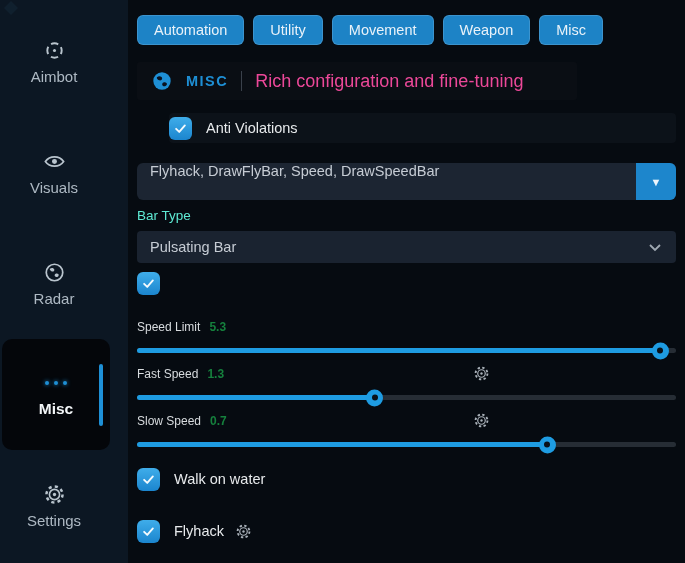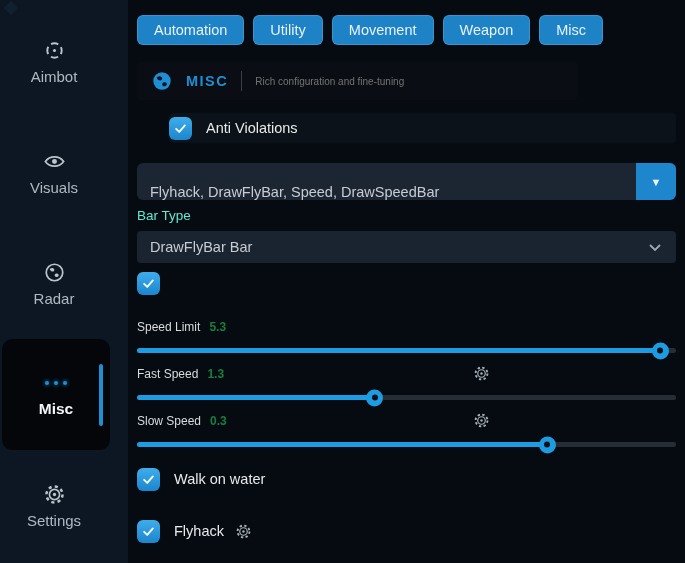--- a/index.html
+++ b/index.html
@@ -19,29 +19,29 @@
 
   
   .main{flex:1;padding:15px 9px 0 9px;display:flex;flex-direction:column;}
 
   .tabs{display:flex;gap:9px;height:30px;flex-shrink:0;}
   .tab{background:#1d83c6;border:1px solid rgba(255,255,255,.14);border-radius:6px;padding:0 16px;display:flex;align-items:center;color:#e9f2f9;font-size:14.5px;cursor:pointer;}
 
   .header-bar{margin-top:17px;width:440px;height:38px;background:#0a0e14;border-radius:3px;display:flex;align-items:center;padding:0 14px;gap:13px;flex-shrink:0;}
   .hb-title{color:#1e8fd5;font-weight:bold;font-size:14.5px;letter-spacing:1.5px;}
   .hb-div{width:1px;height:20px;background:#3a414b;}
-  .hb-sub{color:#737373;font-size:10px;}
+  .hb-sub{color:#ec4899;font-size:18px;}
 
   .check-row{display:flex;align-items:center;gap:14px;height:30px;flex-shrink:0;}
   .band{background:#0c1219;border-radius:4px;margin-left:32px;}
   .checkbox{width:23px;height:23px;border-radius:6px;background:linear-gradient(180deg,#3fadea,#1b85ce);display:flex;align-items:center;justify-content:center;flex-shrink:0;cursor:pointer;}
   .checkbox svg{width:15px;height:15px;}
   .check-label{color:#e7eaec;font-size:14.5px;}
 
-  .multiselect{margin-top:20px;height:37px;background:#1c2532;border-radius:6px;display:flex;align-items:flex-end;overflow:hidden;flex-shrink:0;cursor:pointer;}
+  .multiselect{margin-top:20px;height:37px;background:#1c2532;border-radius:6px;display:flex;align-items:flex-start;overflow:hidden;flex-shrink:0;cursor:pointer;}
   .ms-value{flex:1;padding-left:13px;color:#c6ccd4;font-size:14.5px;}
   .ms-btn{width:40px;height:100%;background:#1d86cc;display:flex;align-items:center;justify-content:center;cursor:pointer;}
   .ms-btn span{color:#ecf5fc;font-size:11px;}
 
   .field-label{margin-top:8px;font-size:13.5px;color:#5eead4;flex-shrink:0;}
 
   .select{margin-top:8px;height:32px;background:#1a2330;border-radius:4px;display:flex;align-items:center;justify-content:space-between;padding:0 13px;flex-shrink:0;cursor:pointer;}
   .select-value{color:#c6ccd4;font-size:14.5px;}
 
   .slider-group{flex-shrink:0;}
@@ -155,21 +155,21 @@
     <div class="multiselect">
       <span class="ms-value">Flyhack, DrawFlyBar, Speed, DrawSpeedBar</span>
       <span class="ms-btn">
           <span>▼</span>
         </span>
     </div>
 
     <div class="field-label">Bar Type</div>
 
     <div class="select">
-      <span class="select-value">DrawFlyBar Bar</span>
+      <span class="select-value">Pulsating Bar</span>
       <span style="height:16px;">
         <svg viewBox="0 0 16 16" width="16" height="16">
             <polyline points="3,6 8,11 13,6" fill="none" stroke="#9fa8b1" stroke-width="1.8"></polyline>
           </svg>
       </span>
     </div>
 
     <div class="check-row" style="margin-top:7px;height:26px;">
       <span class="checkbox">
         <svg viewBox="0 0 24 24">
@@ -209,21 +209,21 @@
           <span class="thumb">
               <i></i>
             </span>
         </div>
       </div>
     </div>
 
     <div class="slider-group sg-3">
       <div class="slider-head">
         <span class="slider-label">Slow Speed</span>
-        <span class="slider-value">0.3</span>
+        <span class="slider-value">0.7</span>
         <span class="head-gear">
           <svg viewBox="0 0 24 24" width="17" height="17">
               <circle cx="12" cy="12" r="8.4" fill="none" stroke="currentColor" stroke-width="2.6" stroke-dasharray="3.3 3.3"></circle>
               <circle cx="12" cy="12" r="5.3" fill="none" stroke="currentColor" stroke-width="1.7"></circle>
               <circle cx="12" cy="12" r="1.7" fill="currentColor"></circle>
             </svg>
         </span>
       </div>
       <div class="track">
         <div class="fill" style="width: 76%;">

